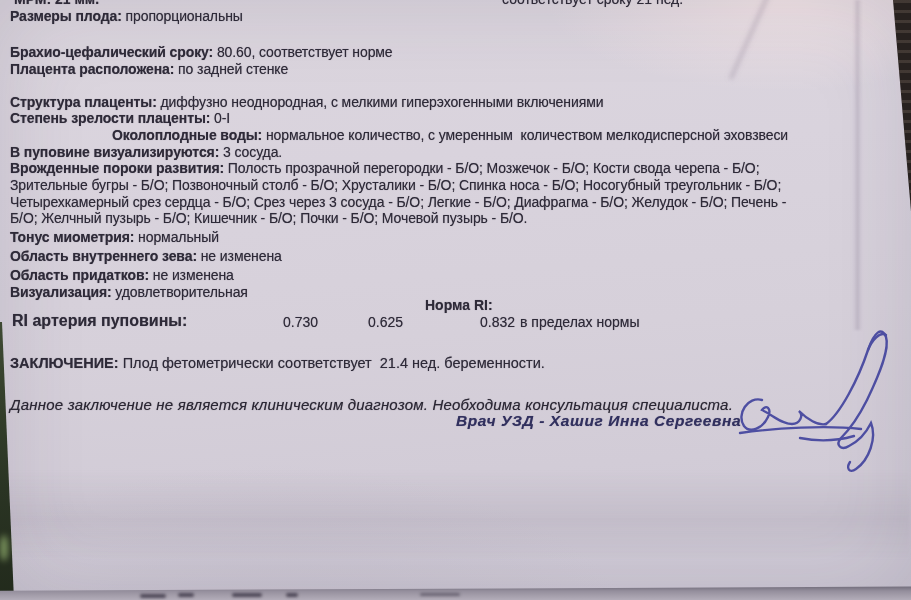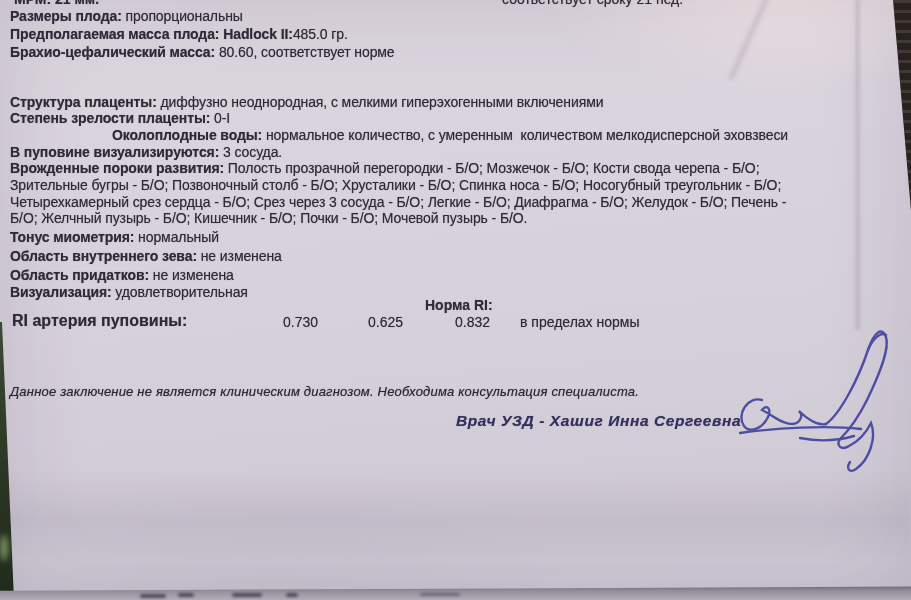--- a/index.html
+++ b/index.html
@@ -22,26 +22,26 @@
   .rl0{top:9px;}  .rl1{top:27px;} .rl2{top:45px;} .rl3{top:62px;}
   .rl4{top:79px;} .rl5{top:95px;} .rl6{top:111px;}.rl7{top:128px;text-align:center;}
   .rl8{top:145px;}.rl9{top:161px;}.rl10{top:178px;}.rl11{top:195px;}
   .rl12{top:211px;}.rl13{top:230px;}.rl14{top:249px;}.rl15{top:268px;}
   .rl16{top:285px;}
   .top-clip-left{position:absolute;left:14px;top:-9px;font-size:14px;font-weight:bold;}
   .top-clip-right{position:absolute;left:502px;top:-9px;font-size:14px;}
   .ri-header{position:absolute;left:397px;top:297px;font-size:14px;font-weight:bold;padding-left:28px;}
   .ri-label{position:absolute;left:12px;top:312px;font-size:16px;font-weight:bold;}
   .ri-val{position:absolute;top:314px;font-size:14px;}
-  .ri-v1{left:283px;} .ri-v2{left:368px;} .ri-v3{left:455px;}
+  .ri-v1{left:283px;} .ri-v2{left:368px;} .ri-v3{left:480px;}
   .ri-note{left:520px;}
   .conclusion{position:absolute;left:10px;top:355px;font-size:14.5px;white-space:pre-wrap;}
   .conclusion b{font-weight:bold;}
   .disclaimer{
-    position:absolute;left:10px;top:384px;font-size:13px;font-style:italic;
+    position:absolute;left:10px;top:396px;font-size:15px;font-style:italic;
     letter-spacing:0.2px;color:#2b2734;text-shadow:0 0 0.9px rgba(43,39,52,0.6);
   }
   .doctor{
     position:absolute;left:456px;top:412px;font-size:15.5px;font-weight:bold;font-style:italic;
     letter-spacing:0.6px;color:#31305e;text-shadow:0 0 0.8px rgba(49,48,94,0.55);
   }
   .signature{position:absolute;left:728px;top:318px;width:180px;height:170px;}
   
   .left-edge{
     position:absolute;left:0;top:322px;width:14px;height:278px;
@@ -81,42 +81,43 @@
 </style>
 </head>
 <body>
 
 <div class="photo">
 
   <div class="top-clip-left txt">МРМ: 21 мм.</div>
   <div class="top-clip-right txt">соответствует сроку 21 нед.</div>
 
   <div class="rline rl0 txt"><b>Размеры плода:</b><span> пропорциональны</span></div>
-  <div class="rline rl1 txt"><b>Предполагаемая масса плода: Hadlock II:</b><span>485.0 гр.</span></div>
-  <div class="rline rl2 txt"><b>Брахио-цефалический масса:</b><span> 80.60, соответствует норме</span></div>
+  <div class="rline rl2 txt"><b>Брахио-цефалический сроку:</b><span> 80.60, соответствует норме</span></div>
+  <div class="rline rl3 txt"><b>Плацента расположена:</b><span> по задней стенке</span></div>
   <div class="rline rl5 txt"><b>Структура плаценты:</b><span> диффузно неоднородная, с мелкими гиперэхогенными включениями</span></div>
   <div class="rline rl6 txt"><b>Степень зрелости плаценты:</b><span> 0-I</span></div>
   <div class="rline rl7 txt"><b>Околоплодные воды:</b><span> нормальное количество, с умеренным  количеством мелкодисперсной эховзвеси</span></div>
   <div class="rline rl8 txt"><b>В пуповине визуализируются:</b><span> 3 сосуда.</span></div>
   <div class="rline rl9 txt"><b>Врожденные пороки развития:</b><span> Полость прозрачной перегородки - Б/О; Мозжечок - Б/О; Кости свода черепа - Б/О;</span></div>
   <div class="rline rl10 txt"><b></b><span>Зрительные бугры - Б/О; Позвоночный столб - Б/О; Хрусталики - Б/О; Спинка носа - Б/О; Носогубный треугольник - Б/О;</span></div>
   <div class="rline rl11 txt"><b></b><span>Четырехкамерный срез сердца - Б/О; Срез через 3 сосуда - Б/О; Легкие - Б/О; Диафрагма - Б/О; Желудок - Б/О; Печень -</span></div>
   <div class="rline rl12 txt"><b></b><span>Б/О; Желчный пузырь - Б/О; Кишечник - Б/О; Почки - Б/О; Мочевой пузырь - Б/О.</span></div>
   <div class="rline rl13 txt"><b>Тонус миометрия:</b><span> нормальный</span></div>
   <div class="rline rl14 txt"><b>Область внутреннего зева:</b><span> не изменена</span></div>
   <div class="rline rl15 txt"><b>Область придатков:</b><span> не изменена</span></div>
   <div class="rline rl16 txt"><b>Визуализация:</b><span> удовлетворительная</span></div>
 
   <div class="ri-header txt">Норма RI:</div>
   <div class="ri-label txt">RI артерия пуповины:</div>
   <div class="ri-val ri-v1 txt">0.730</div>
   <div class="ri-val ri-v2 txt">0.625</div>
   <div class="ri-val ri-v3 txt">0.832</div>
   <div class="ri-val ri-note txt">в пределах нормы</div>
 
+  <div class="conclusion txt"><b>ЗАКЛЮЧЕНИЕ:</b><span> Плод фетометрически соответствует  21.4 нед. беременности.</span></div>
   <div class="disclaimer">Данное заключение не является клиническим диагнозом. Необходима консультация специалиста.</div>
   <div class="doctor">Врач УЗД - Хашиг  Инна  Сергеевна</div>
 
   <svg class="signature" viewBox="0 0 180 170" fill="none">
     <g stroke="#3c3e9b" stroke-width="2.4" stroke-linecap="round" opacity="0.88">
       <path d="M 34 82 C 20 78, 8 96, 16 108 C 22 116, 35 110, 40 99 C 44 90, 38 86, 34 92 C 46 98, 54 106, 64 106 C 72 106, 76 97, 71 93 C 79 101, 90 108, 98 106"></path>
       <path d="M 98 106 C 112 96, 130 62, 140 32 C 146 14, 154 8, 158 19 C 162 31, 151 57, 139 82 C 129 102, 119 114, 113 120 C 107 127, 113 133, 121 128 C 131 123, 139 113, 143 105 C 149 120, 141 142, 128 151 C 121 156, 118 150, 122 144"></path>
       <path d="M 12 115 C 48 110, 98 107, 133 111"></path>
       <path d="M 72 120 C 92 124, 112 122, 126 118"></path>
       <path d="M 140 32 C 144 22, 152 13, 158 17"></path>

